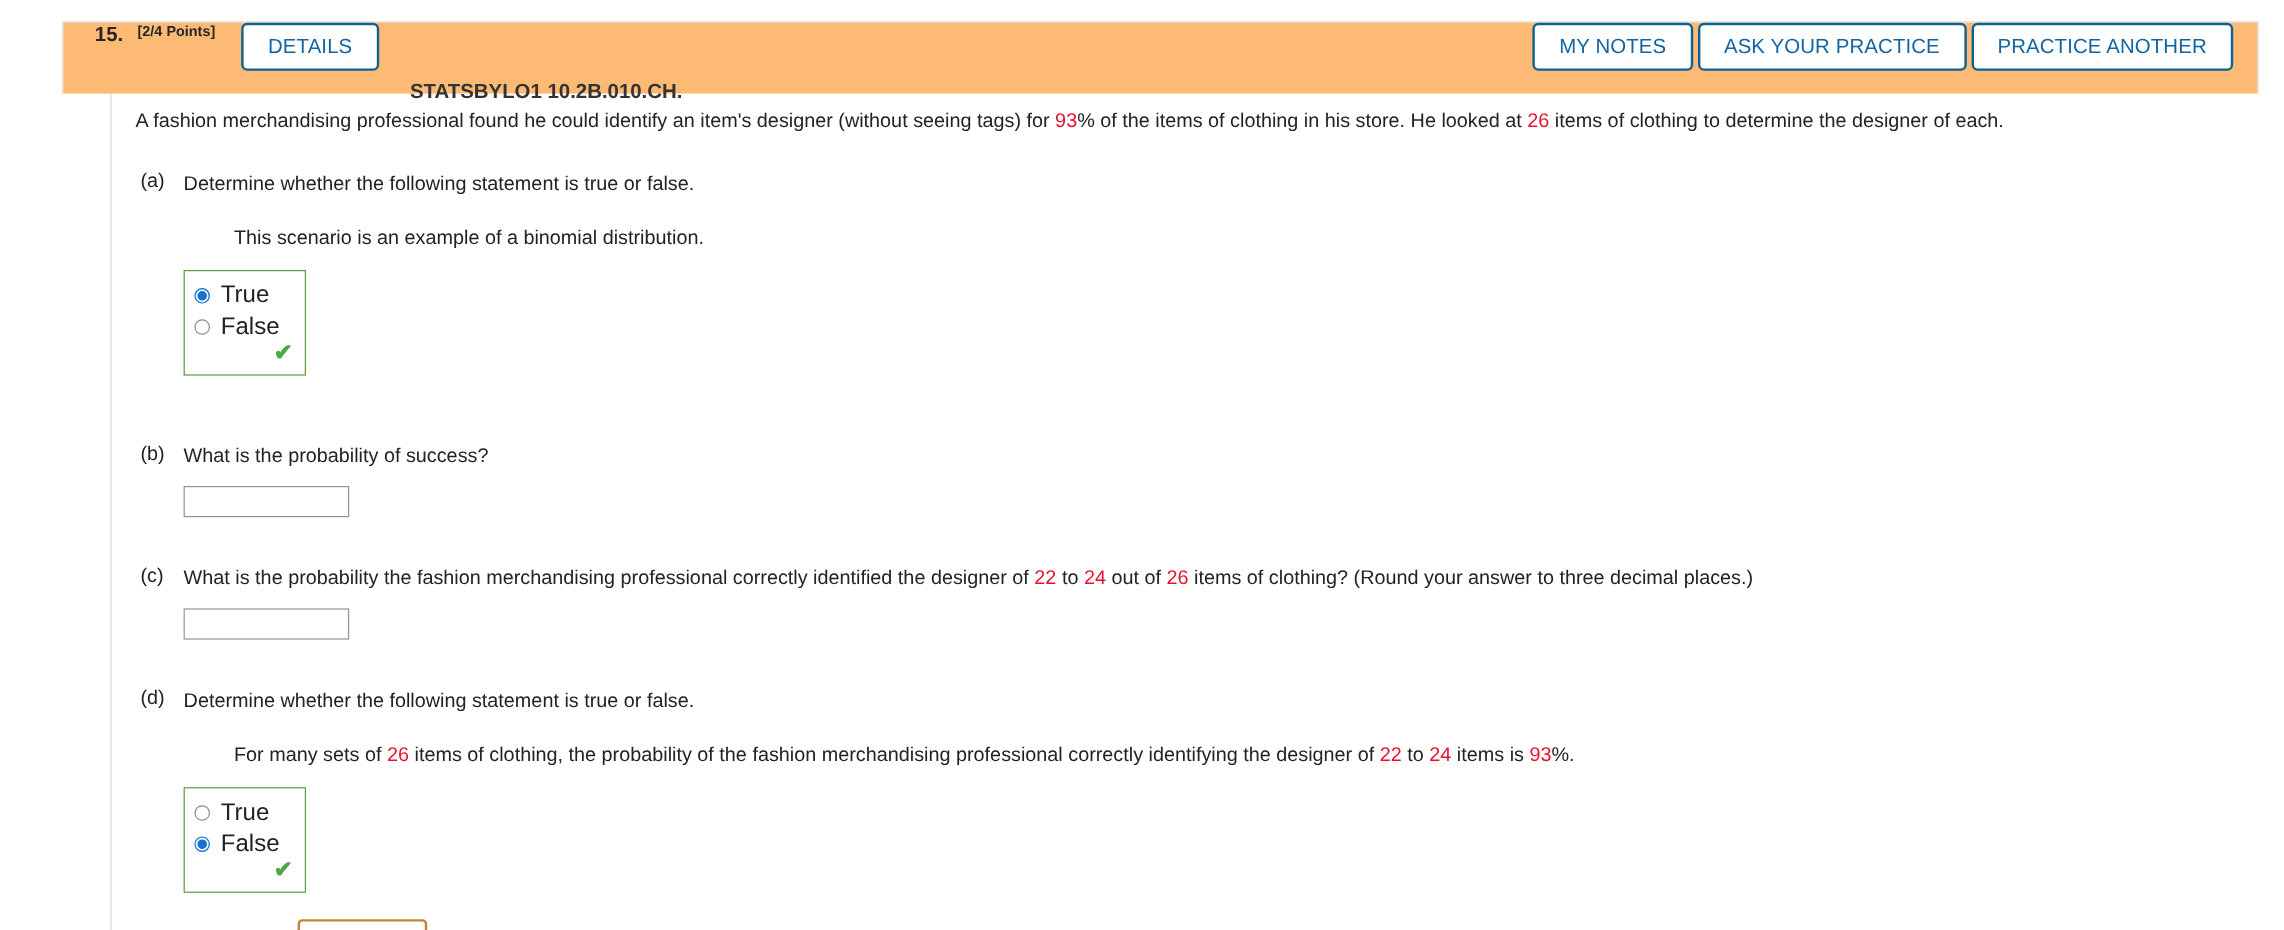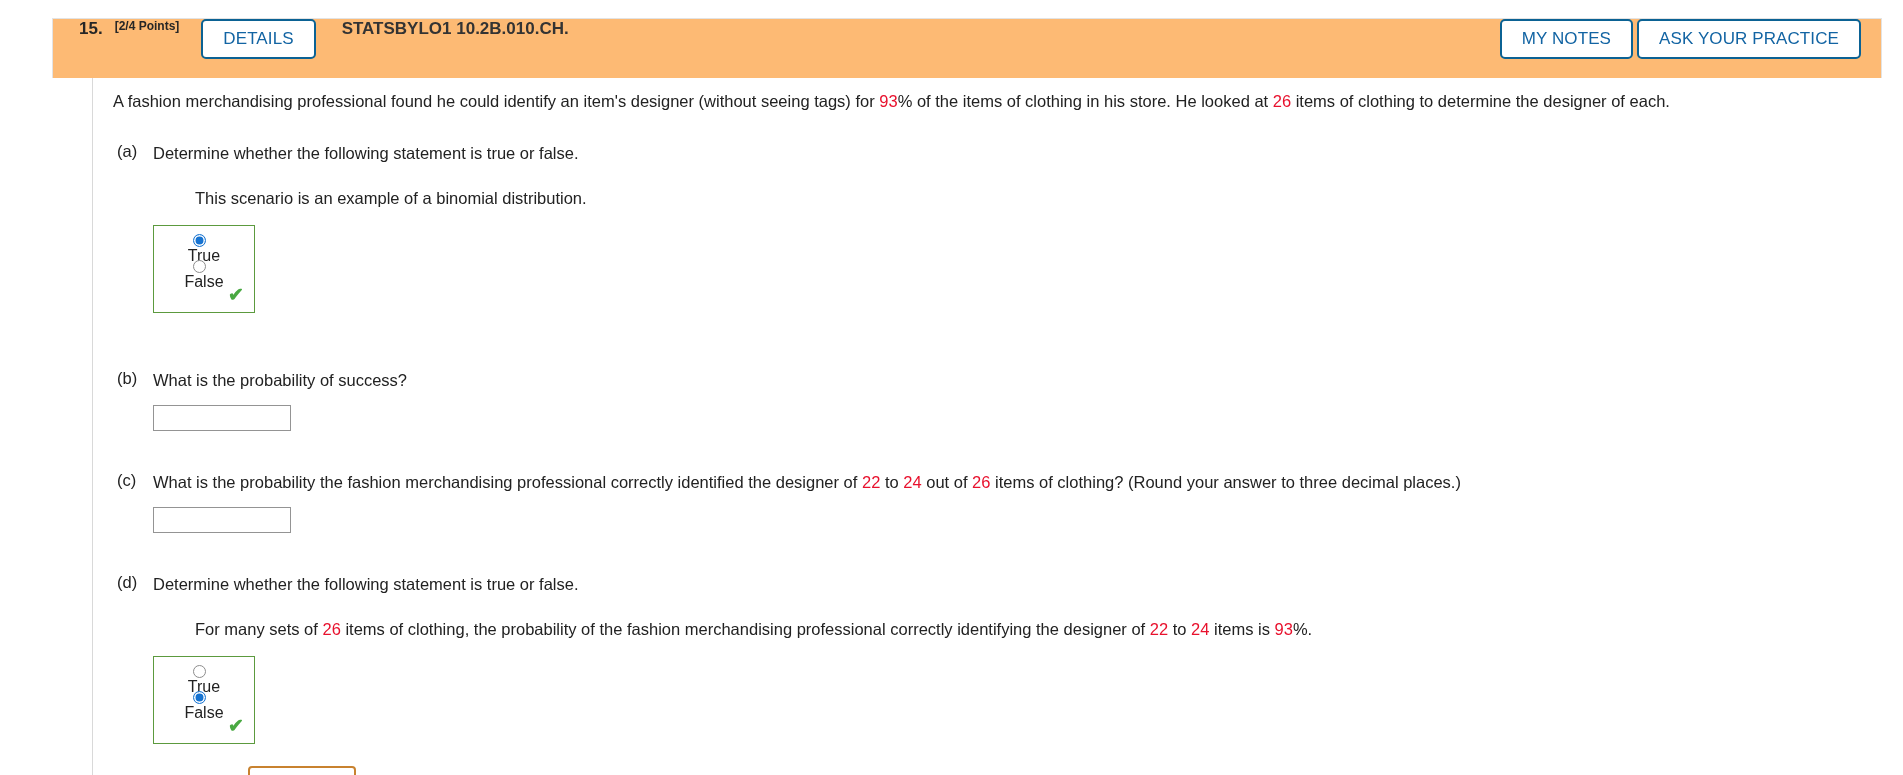--- a/index.html
+++ b/index.html
@@ -61,20 +61,21 @@
     white-space: nowrap;
     cursor: pointer;
   }
   .hdr-left-btns { display: flex; gap: 12px; margin-left: 22px; }
   .qcode {
     font-size: 17px;
     font-weight: bold;
     color: #333333;
     white-space: nowrap;
     margin-left: 26px;
+    margin-top: 48px;
   }
   .hdr-spacer { flex: 1 1 auto; }
   .hdr-right-btns { display: flex; gap: 4px; margin-right: 6px; }
 
   
   .qbody {
     position: absolute;
     left: 92px;
     top: 78px;
     width: 1770px;
@@ -122,23 +123,22 @@
     width: 102px;
     border: 1.5px solid #5c9a3e;
     background: #ffffff;
     padding: 8px 8px 4px 8px;
     position: relative;
   }
   .radio-row {
     display: flex;
     align-items: center;
     height: 26px;
-    font-size: 16px;
-    color: #222222;
-    flex-direction: column;
+    font-size: 20px;
+    color: #222222;
   }
   .radio {
     width: 13px; height: 13px;
     border-radius: 50%;
     border: 1px solid #8d8d8d;
     background: #ffffff;
     margin-right: 9px;
     flex: 0 0 13px;
     position: relative;
   }
@@ -206,20 +206,21 @@
       <button class="btn">DETAILS</button>
     </span>
 
     <span class="qcode">STATSBYLO1 10.2B.010.CH.</span>
 
     <span class="hdr-spacer"></span>
 
     <span class="hdr-right-btns">
       <button class="btn">MY NOTES</button>
       <button class="btn">ASK YOUR PRACTICE</button>
+      <button class="btn">PRACTICE ANOTHER</button>
     </span>
   </div>
 
   <div class="qbody">
 
     <div class="qtext">
       <span>A fashion merchandising professional found he could identify an item's designer (without seeing tags) for </span><span class="red">93</span><span>% of the items of clothing in his store. He looked at </span><span class="red">26</span><span> items of clothing to determine the designer of each.</span>
     </div>
 
     <div class="part">

